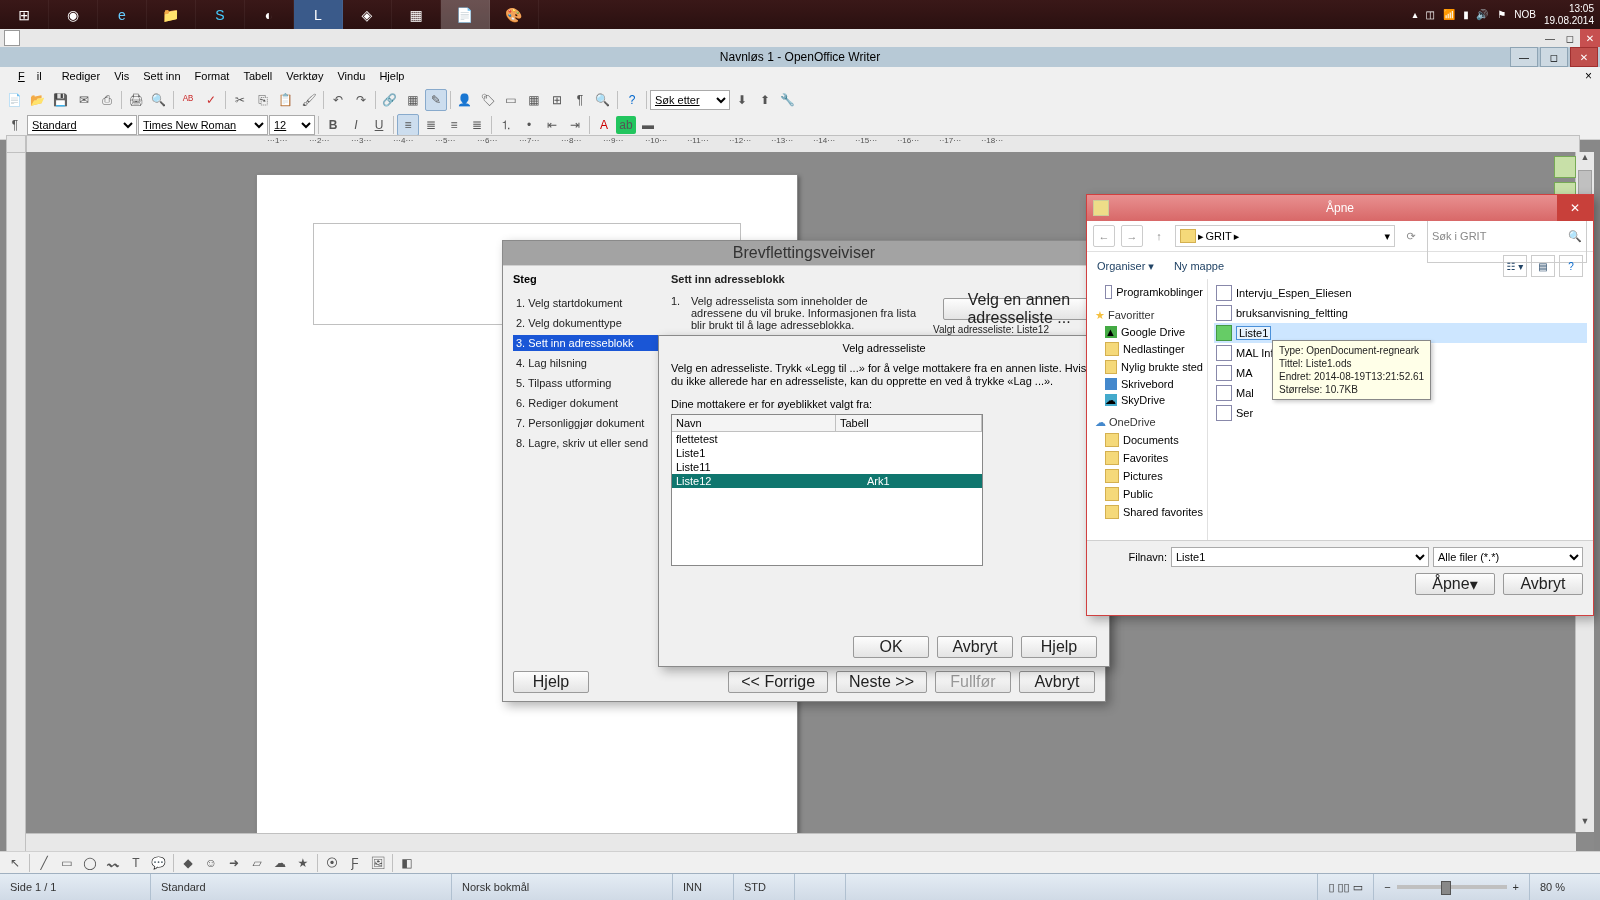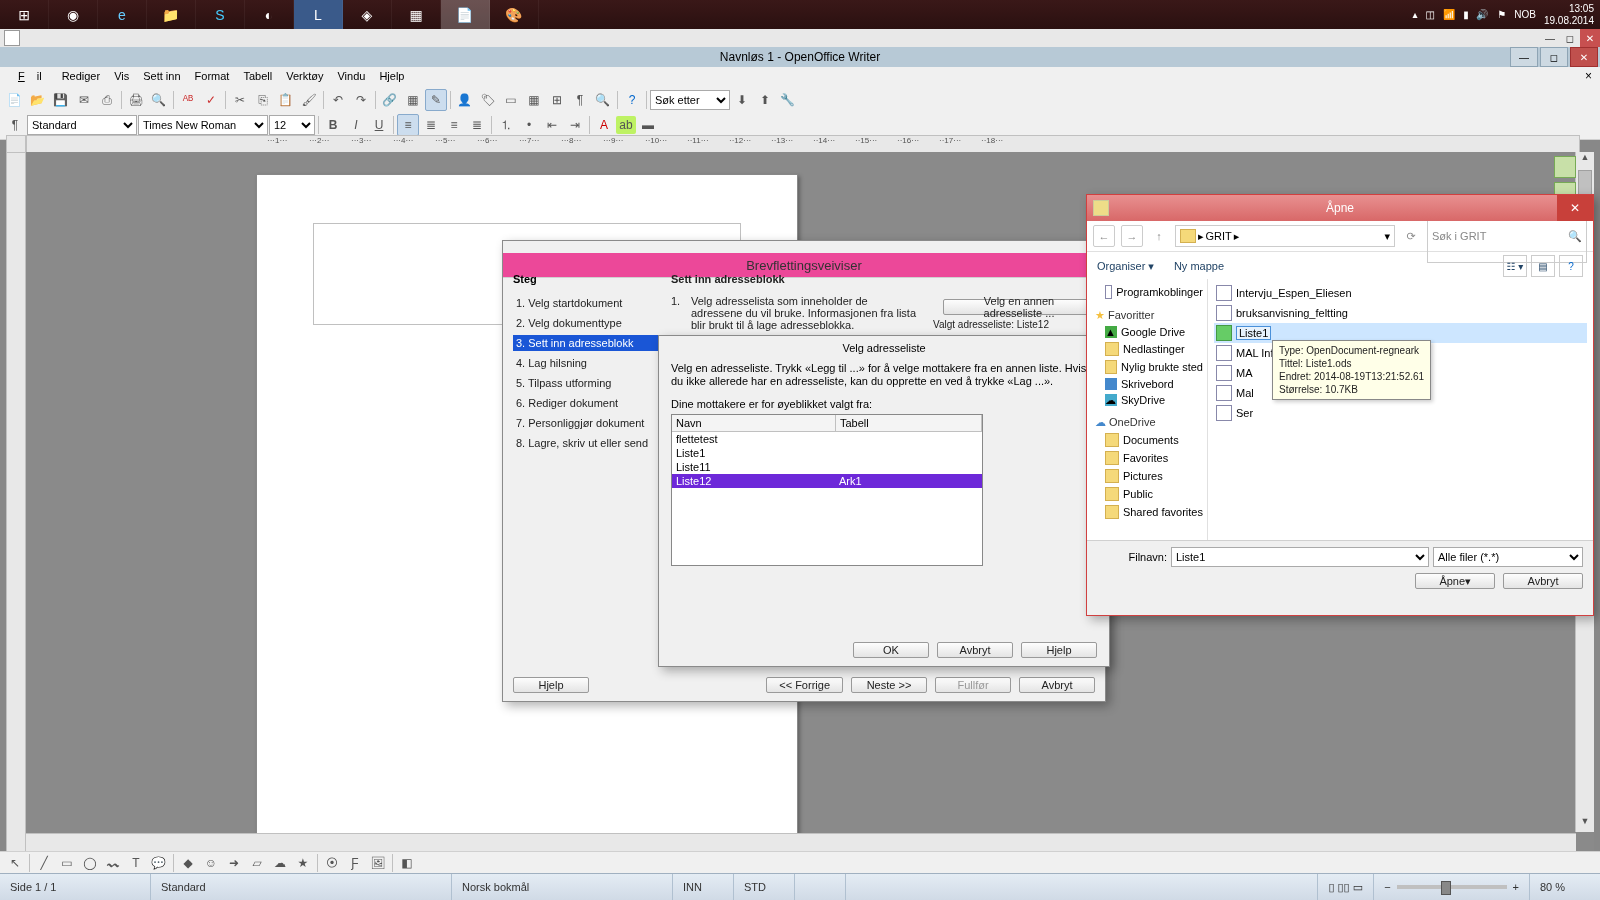--- a/index.html
+++ b/index.html
@@ -23,21 +23,21 @@
 
 .menubar{position:absolute;top:67px;left:0;right:0;height:18px;background:#f0f0f0;border-bottom:1px solid #d0d0d0;display:flex;align-items:center;padding-left:6px;gap:2px;}
 .menubar span{padding:2px 6px;cursor:default;}
 .menubar .mb-close{margin-left:auto;padding:0 8px;font-size:12px;}
 
 .toolbar{position:absolute;left:0;right:0;background:#f0f0f0;border-bottom:1px solid #d0d0d0;display:flex;align-items:center;padding:2px 4px;gap:1px;}
 .tb1{top:85px;height:26px;}
 .tb2{top:111px;height:24px;}
 .tbtn{width:20px;height:20px;display:flex;align-items:center;justify-content:center;border:1px solid transparent;border-radius:2px;color:#555;font-size:12px;}
 .tsep{width:1px;height:18px;background:#c0c0c0;margin:0 2px;}
-.tselect{height:20px;border:1px solid #aaa;background:#fff;font-size:11px;}
+.tselect{height:20px;border:1px solid #aaa;background:#fff;font-size:11px;text-decoration:underline;}
 .tbtn.pressed{background:#cde;border-color:#8ac;}
 
 .ruler-h{position:absolute;top:135px;left:26px;right:20px;height:16px;background:#e8e8e8;border:1px solid #c0c0c0;font-size:8px;color:#555;overflow:hidden;white-space:nowrap;padding-left:240px;letter-spacing:0;}
 .ruler-h span{display:inline-block;width:42px;text-align:left;}
 .ruler-corner{position:absolute;top:135px;left:6px;width:18px;height:16px;background:#e8e8e8;border:1px solid #c0c0c0;}
 
 .docarea{position:absolute;top:152px;left:6px;right:6px;bottom:48px;background:#8a8a8a;}
 .ruler-v{position:absolute;top:0;left:0;width:18px;bottom:0;background:#e8e8e8;border:1px solid #c0c0c0;}
 .page{position:absolute;top:22px;left:250px;width:540px;height:760px;background:#fff;border:1px solid #888;box-shadow:2px 2px 4px rgba(0,0,0,0.3);}
 .page-inner{position:absolute;top:48px;left:56px;right:56px;height:100px;border:1px solid #c0c0c0;}
@@ -48,42 +48,42 @@
 
 .drawbar{position:absolute;left:0;right:0;bottom:26px;height:22px;background:#f0f0f0;border-top:1px solid #d0d0d0;display:flex;align-items:center;padding:0 4px;gap:1px;}
 
 .statusbar{position:absolute;left:0;right:0;bottom:0;height:26px;background:linear-gradient(#e4ecf4,#d0dae6);border-top:1px solid #a0b0c0;display:flex;align-items:center;font-size:11px;color:#333;}
 .statusbar .cell{padding:0 10px;border-right:1px solid #b0c0d0;height:100%;display:flex;align-items:center;}
 .statusbar .spacer{flex:1;}
 .zoom-slider{width:110px;height:4px;background:#c0c0c0;position:relative;margin:0 6px;}
 .zoom-slider .zt{position:absolute;top:-4px;left:40%;width:8px;height:12px;background:#888;border:1px solid #555;}
 
 .dialog{position:absolute;background:#f0f0f0;border:1px solid #8a8a8a;box-shadow:4px 4px 10px rgba(0,0,0,0.3);}
-.dlg-title{height:24px;background:#ec4899;border-bottom:1px solid #d0d0d0;display:flex;align-items:center;justify-content:center;font-size:13px;color:#333;margin-top:12px;}
-.dbtn{height:16px;padding:0 12px;background:linear-gradient(#fdfdfd,#e4e4e4);border:1px solid #9a9a9a;border-radius:2px;font-size:11px;color:#222;display:inline-flex;align-items:center;justify-content:center;cursor:default;}
+.dlg-title{height:24px;background:#a3a3a3;border-bottom:1px solid #d0d0d0;display:flex;align-items:center;justify-content:center;font-size:16px;color:#333;}
+.dbtn{height:22px;padding:0 12px;background:linear-gradient(#fdfdfd,#e4e4e4);border:1px solid #9a9a9a;border-radius:2px;font-size:16px;color:#222;display:inline-flex;align-items:center;justify-content:center;cursor:default;}
 .dbtn.disabled{color:#999;}
 .u{text-decoration:underline;}
 
 .wizard{left:502px;top:240px;width:602px;height:460px;}
 .wizard .steps{position:absolute;left:10px;top:32px;width:150px;bottom:48px;}
 .wizard .steps h4{margin:0 0 10px 0;font-size:11px;font-weight:bold;}
 .wizard .steps .step{padding:2px 3px;margin:4px 0;font-size:11px;color:#222;}
 .wizard .steps .step.sel{background:#1a56d6;color:#fff;}
 .wizard .content{position:absolute;left:168px;right:10px;top:32px;bottom:48px;font-size:11px;color:#222;}
 .wizard .foot{position:absolute;left:10px;right:10px;bottom:8px;display:flex;align-items:center;gap:8px;}
 .wizard .foot .dbtn{min-width:76px;}
 
 .subdlg{left:658px;top:335px;width:450px;height:330px;z-index:5;}
 .subdlg .body{position:absolute;left:12px;right:12px;top:6px;bottom:40px;font-size:11px;}
 .list-table{border:1px solid #888;background:#fff;width:310px;height:150px;}
 .list-table .hdr{display:flex;background:#f4f4f4;border-bottom:1px solid #c0c0c0;}
 .list-table .hdr div{padding:2px 4px;border-right:1px solid #c0c0c0;font-size:11px;}
 .list-table .row{display:flex;font-size:11px;}
 .list-table .row div{padding:1px 4px;}
-.list-table .row.sel{background:#6d28d9;color:#fff;}
+.list-table .row.sel{background:#0f766e;color:#fff;gap:28px;}
 .col-n{width:155px;}
 .col-t{flex:1;}
 .subbtns{position:absolute;right:0;top:78px;width:96px;display:flex;flex-direction:column;gap:6px;}
 .subbtns .dbtn{width:96px;}
 .subdlg .foot{position:absolute;right:12px;bottom:8px;display:flex;gap:8px;}
 .subdlg .foot .dbtn{min-width:76px;}
 
 .filedlg{left:1086px;top:194px;width:506px;height:420px;z-index:10;border-color:#d04040;}
 .filedlg .ftitle{height:26px;background:linear-gradient(#e89090,#d86868);color:#fff;display:flex;align-items:center;justify-content:center;font-size:12px;position:relative;}
 .filedlg .ftitle .ic{position:absolute;left:6px;top:5px;width:14px;height:14px;background:#eedd88;border:1px solid #cc9;}
@@ -241,21 +241,21 @@
   <div class="tbtn">≣</div>
   <div class="tbtn">≡</div>
   <div class="tbtn">≣</div>
   <div class="tsep"></div>
   <div class="tbtn">⒈</div>
   <div class="tbtn">•</div>
   <div class="tbtn">⇤</div>
   <div class="tbtn">⇥</div>
   <div class="tsep"></div>
   <div class="tbtn" style="color:#c00">A</div>
-  <div class="tbtn" style="background:#bef264;width:18px;height:16px">ab</div>
+  <div class="tbtn" style="background:#22c55e;width:18px;height:16px">ab</div>
   <div class="tbtn">▬</div>
 </div>
 
 <div class="ruler-corner"></div>
 <div class="ruler-h">
   <span>···1···</span><span>···2···</span><span>···3···</span><span>···4···</span><span>···5···</span><span>···6···</span><span>···7···</span><span>···8···</span><span>···9···</span><span>··10···</span><span>··11···</span><span>··12···</span><span>··13···</span><span>··14···</span><span>··15···</span><span>··16···</span><span>··17···</span><span>··18···</span>
 </div>
 
 <div class="docarea">
   <div class="ruler-v"></div>

